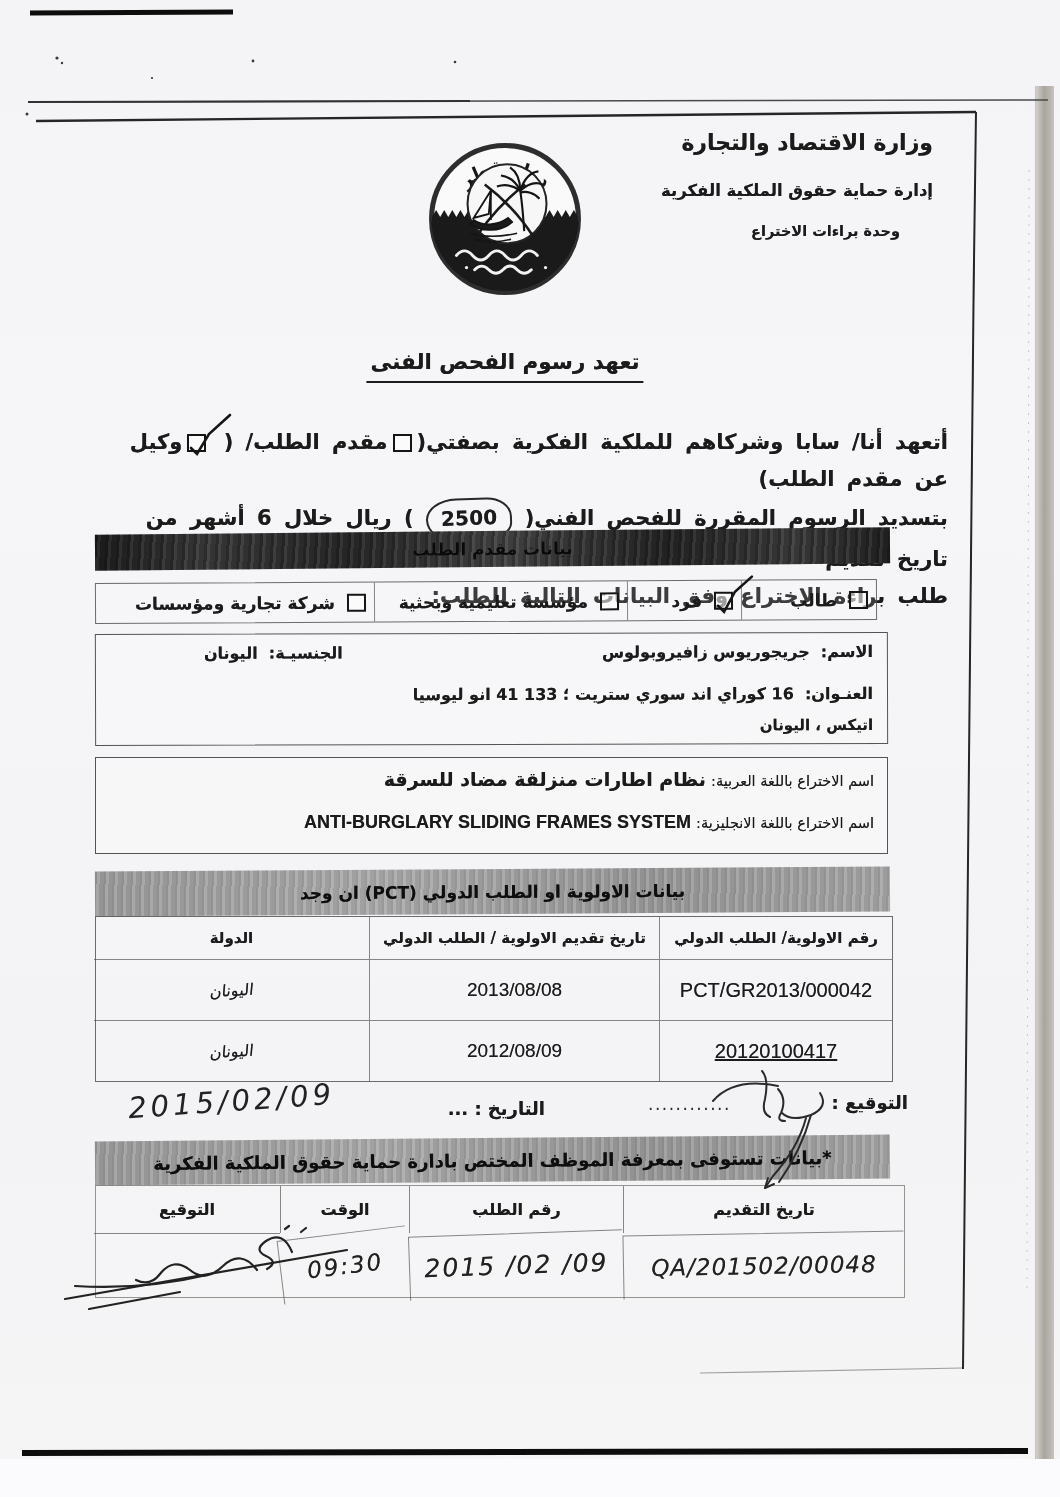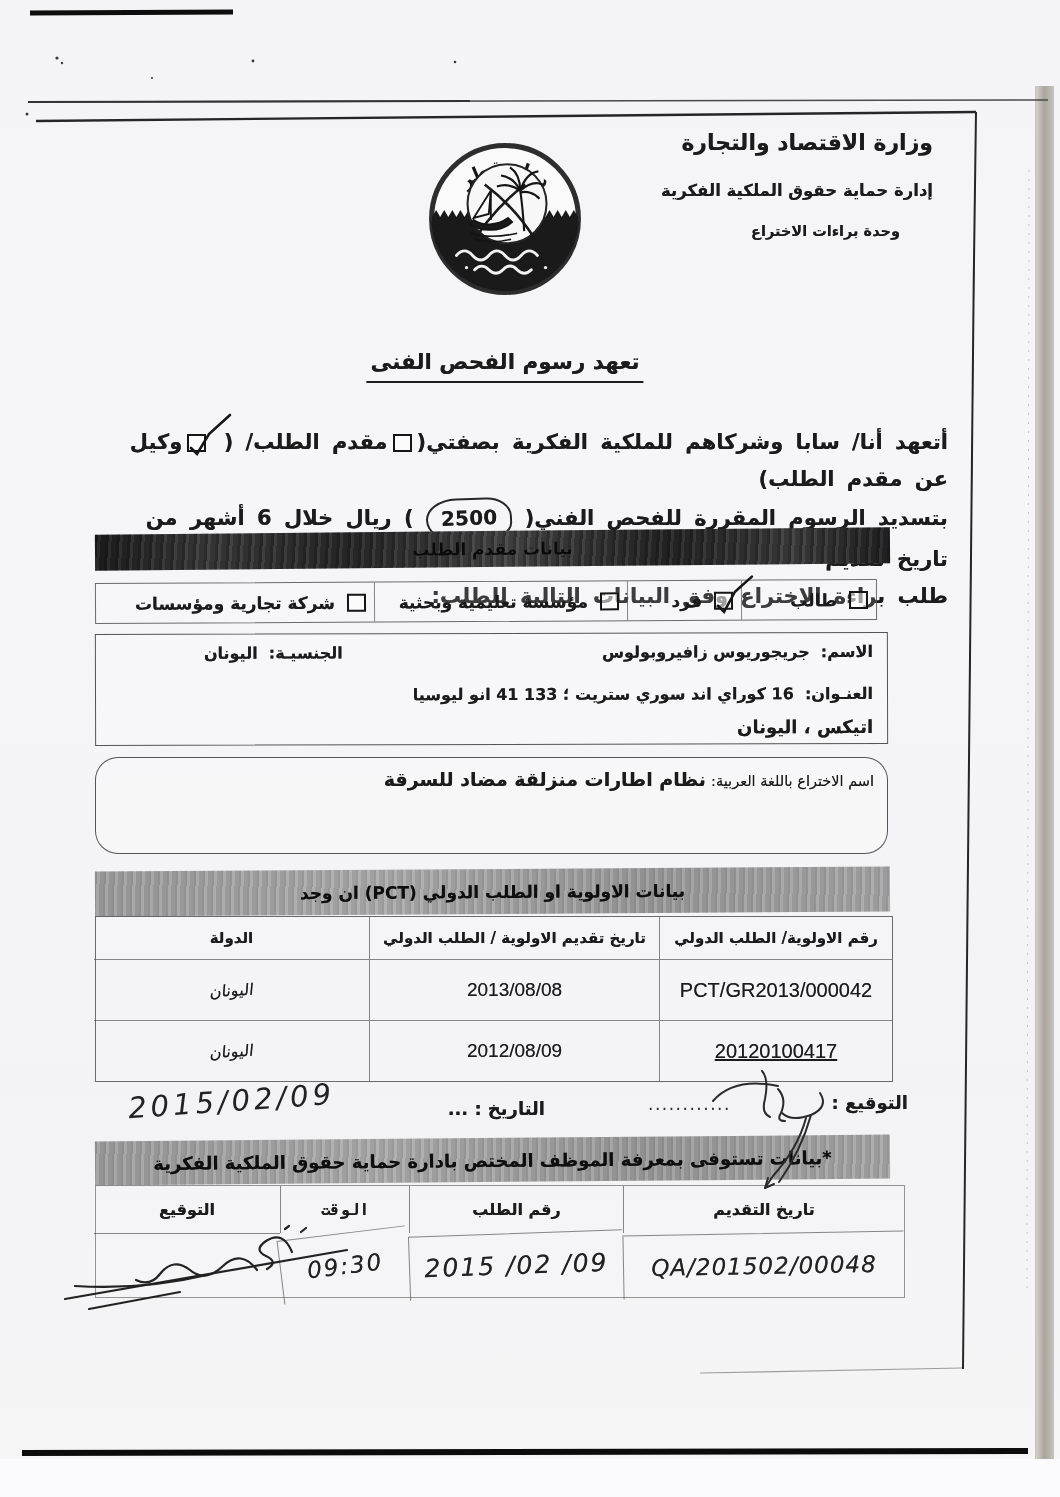--- a/index.html
+++ b/index.html
@@ -158,27 +158,31 @@
       <span>جريجوريوس زافيروبولوس</span>
     </div>
     <div class="abs" style="left:108px; top:9px; font-size:16px; font-weight:700;">
       <span>الجنسيـة:</span>&nbsp;
       <span>اليونان</span>
     </div>
     <div class="abs" style="right:14px; top:51px; font-size:16px; font-weight:700;">
       <span>العنـوان:</span>&nbsp;
       <span>16 كوراي اند سوري ستريت ؛ 133 41 انو ليوسيا</span>
     </div>
-    <div class="abs" style="right:14px; top:83px; font-size:18px; font-weight:600;">اتيكس ، اليونان</div>
-  </div>
-
-  <div class="abs box rtl ink" style="left:95px; top:757px; width:793px; height:97px;border-radius:23px;">
+    <div class="abs" style="right:14px; top:83px; font-size:15px; font-weight:600;">اتيكس ، اليونان</div>
+  </div>
+
+  <div class="abs box rtl ink" style="left:95px; top:757px; width:793px; height:97px;">
     <div class="abs" style="right:13px; top:10px;">
       <span style="font-size:14.5px;">اسم الاختراع باللغة العربية:</span>
       <span style="font-size:19px; font-weight:600;">نظام اطارات منزلقة مضاد للسرقة</span>
+    </div>
+    <div class="abs" style="right:13px; top:54px;">
+      <span style="font-size:14.5px;">اسم الاختراع باللغة الانجليزية:</span>
+      <span class="ltr" style="font-size:18px; font-family:'Liberation Sans',sans-serif; font-weight:600; display:inline-block;">ANTI-BURGLARY SLIDING FRAMES SYSTEM</span>
     </div>
   </div>
 
   <div class="abs band gray rtl b ink" style="left:95px; top:869px; width:795px; height:45px; transform:rotate(-0.35deg); font-size:17px;">
     <span>بيانات الاولوية او الطلب الدولي (PCT) ان وجد</span>
   </div>
 
   <div class="abs grid pct ink" style="left:95px; top:916px; width:798px; grid-template-columns:233px 290px 275px; grid-template-rows:42px 61px 61px;">
     <div class="tc th">رقم الاولوية/ الطلب الدولي</div>
     <div class="tc th">تاريخ تقديم الاولوية / الطلب الدولي</div>
@@ -214,21 +218,21 @@
   <div class="abs ltr hw" style="left:128px; top:1084px; font-size:29px; letter-spacing:4px; transform:rotate(-4deg);">2015/02/09</div>
 
   <div class="abs band gray rtl b ink" style="left:95px; top:1138px; width:795px; height:44px; transform:rotate(-0.5deg); font-size:18px;">
     <span>*بيانات تستوفى بمعرفة الموظف المختص بادارة حماية حقوق الملكية الفكرية</span>
   </div>
 
   <div class="abs grid off ink" style="left:95px; top:1185px; width:810px; grid-template-columns:281px 214px 129px 186px; grid-template-rows:47px 64px;
               border-color:rgba(95,95,95,.65);">
     <div class="tc th" style="font-size:16px;">تاريخ التقديم</div>
     <div class="tc th" style="font-size:16px;">رقم الطلب</div>
-    <div class="tc th" style="font-size:16px;font-family:Liberation Mono, monospace;">الوقت</div>
+    <div class="tc th" style="font-size:16px;">الوقت</div>
     <div class="tc th" style="font-size:16px;">التوقيع</div>
 
     <div class="tc ltr hw" style="font-size:23px; letter-spacing:1px; transform:rotate(-1deg);">QA/201502/00048</div>
     <div class="tc ltr hw" style="font-size:25px; letter-spacing:2px; transform:rotate(-2deg);">2015 /02 /09</div>
     <div class="tc ltr hw" style="font-size:23px; letter-spacing:2px; transform:rotate(-7deg);">09:30</div>
     <div class="tc"></div>
   </div>
 
   <svg class="abs" style="left:55px; top:1222px; z-index:6;" width="310" height="95" viewBox="0 0 310 95">
     <g stroke="#222" stroke-width="2.2" fill="none" stroke-linecap="round">

